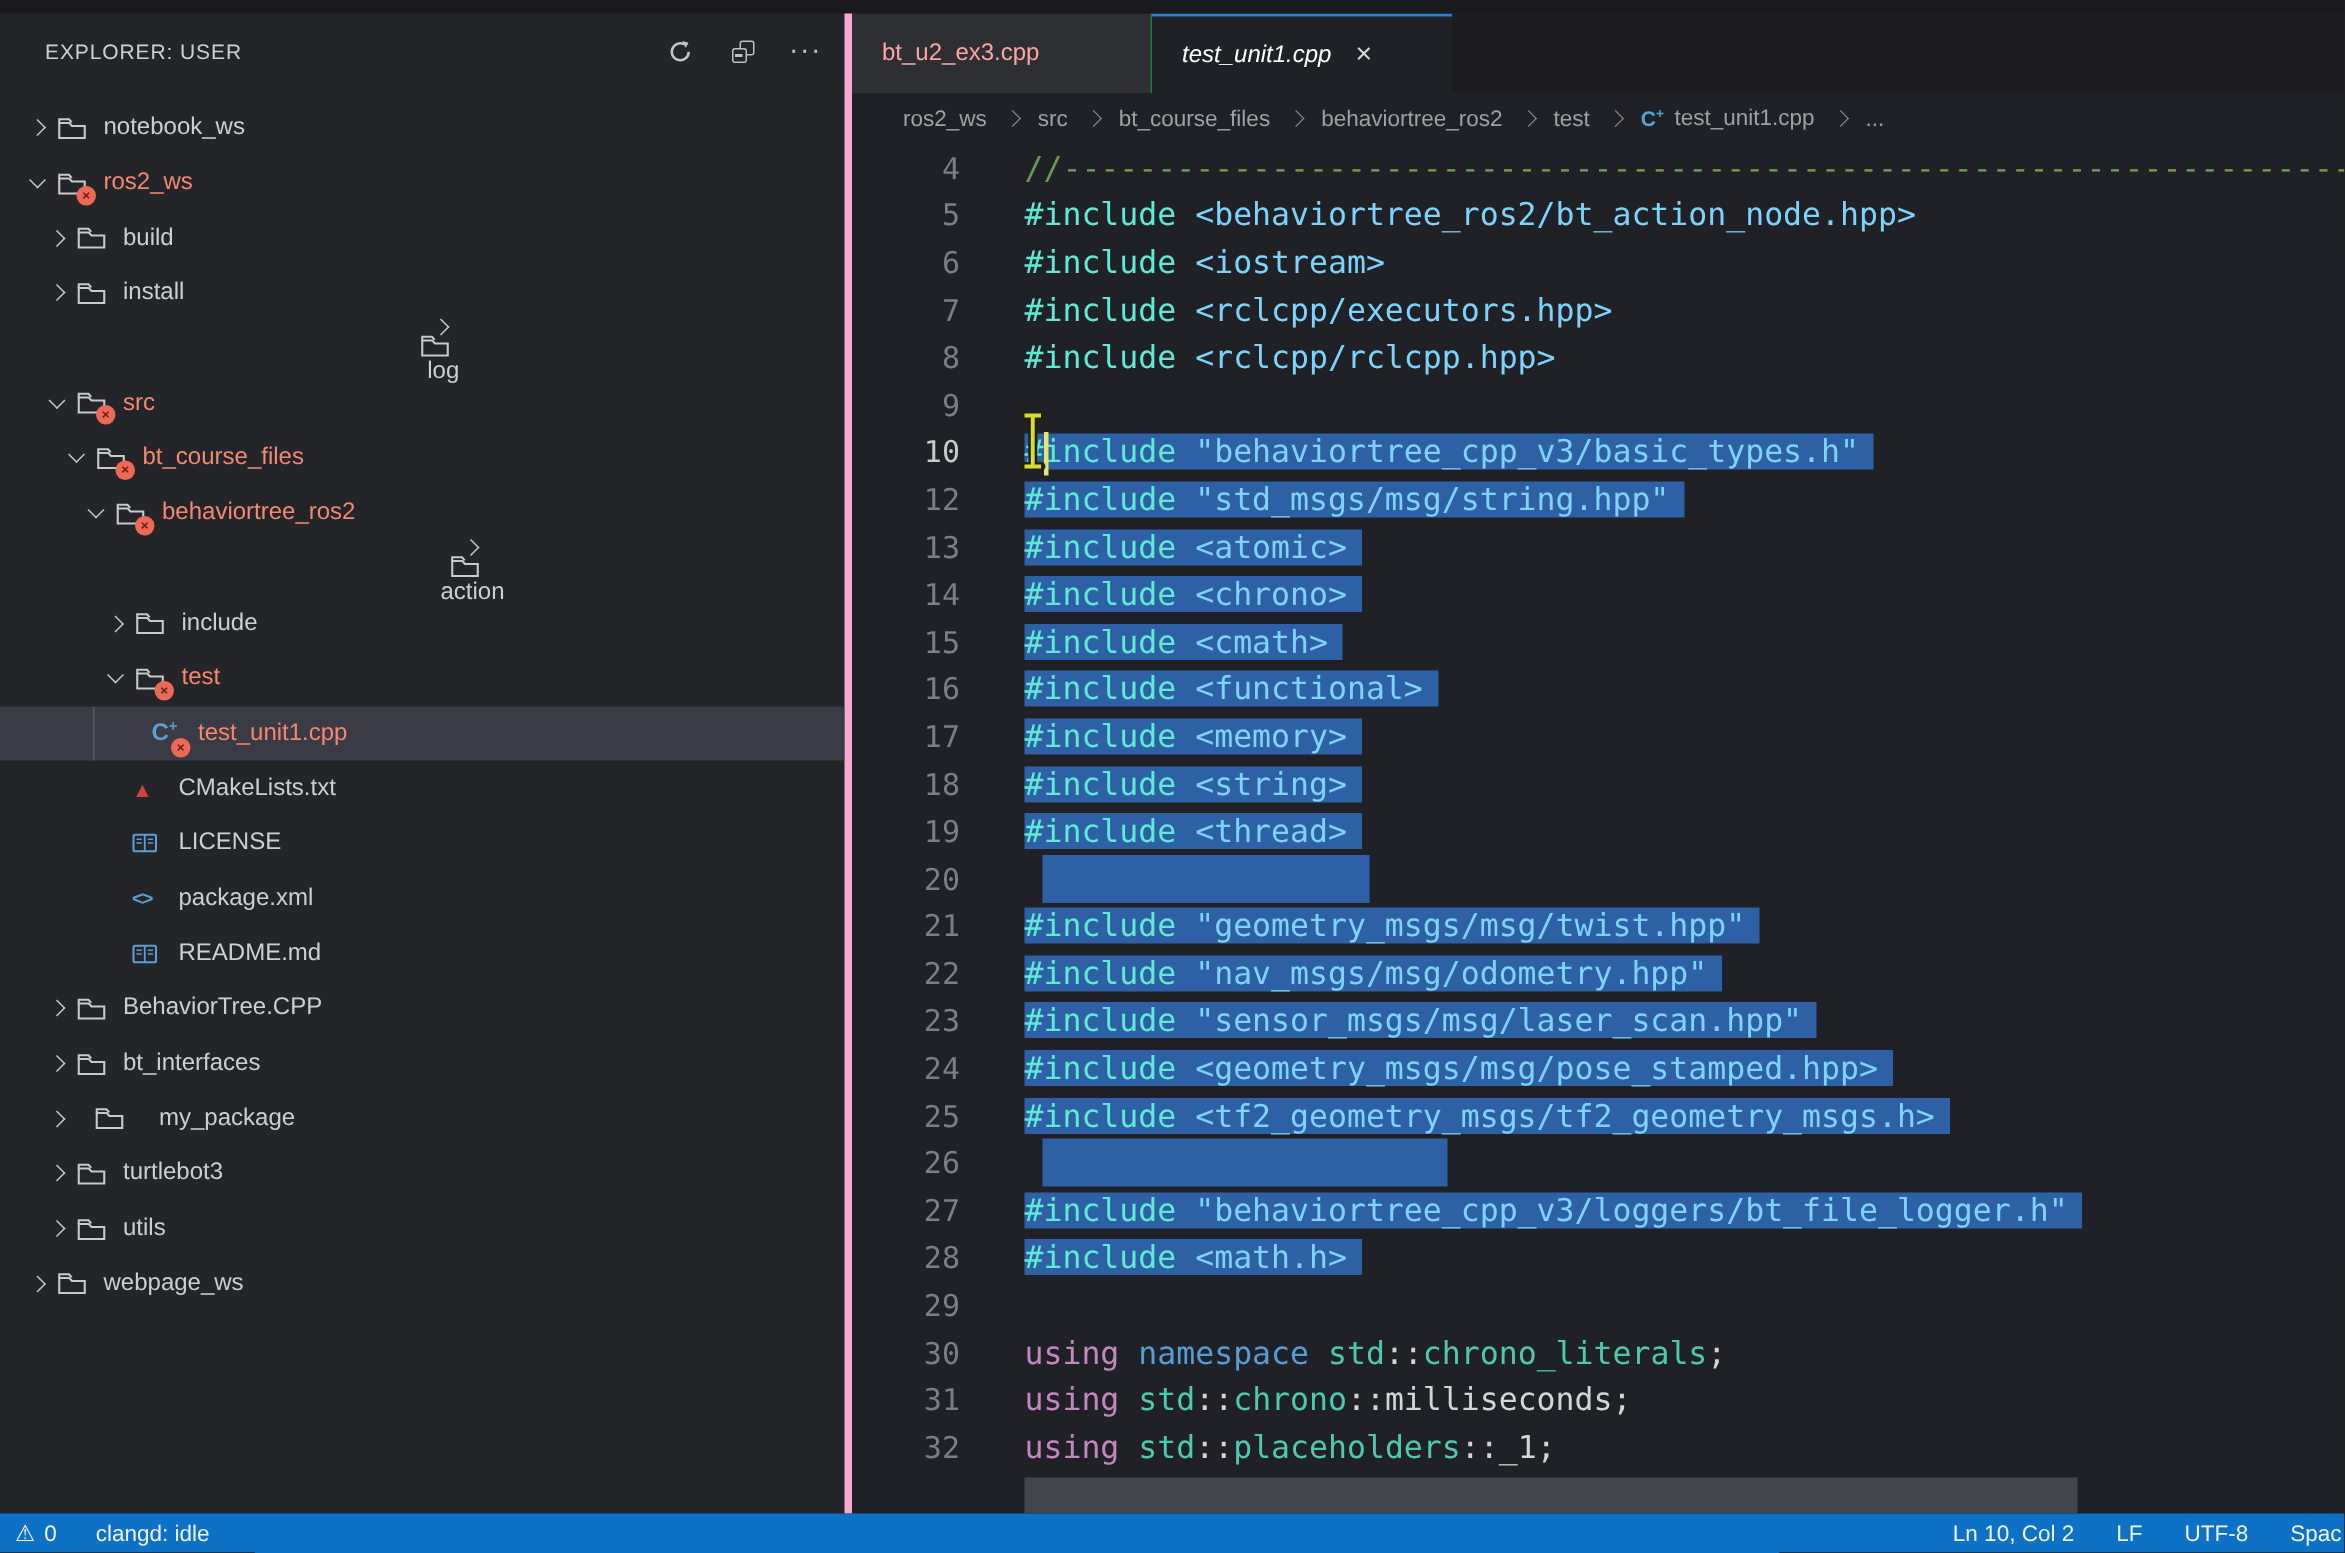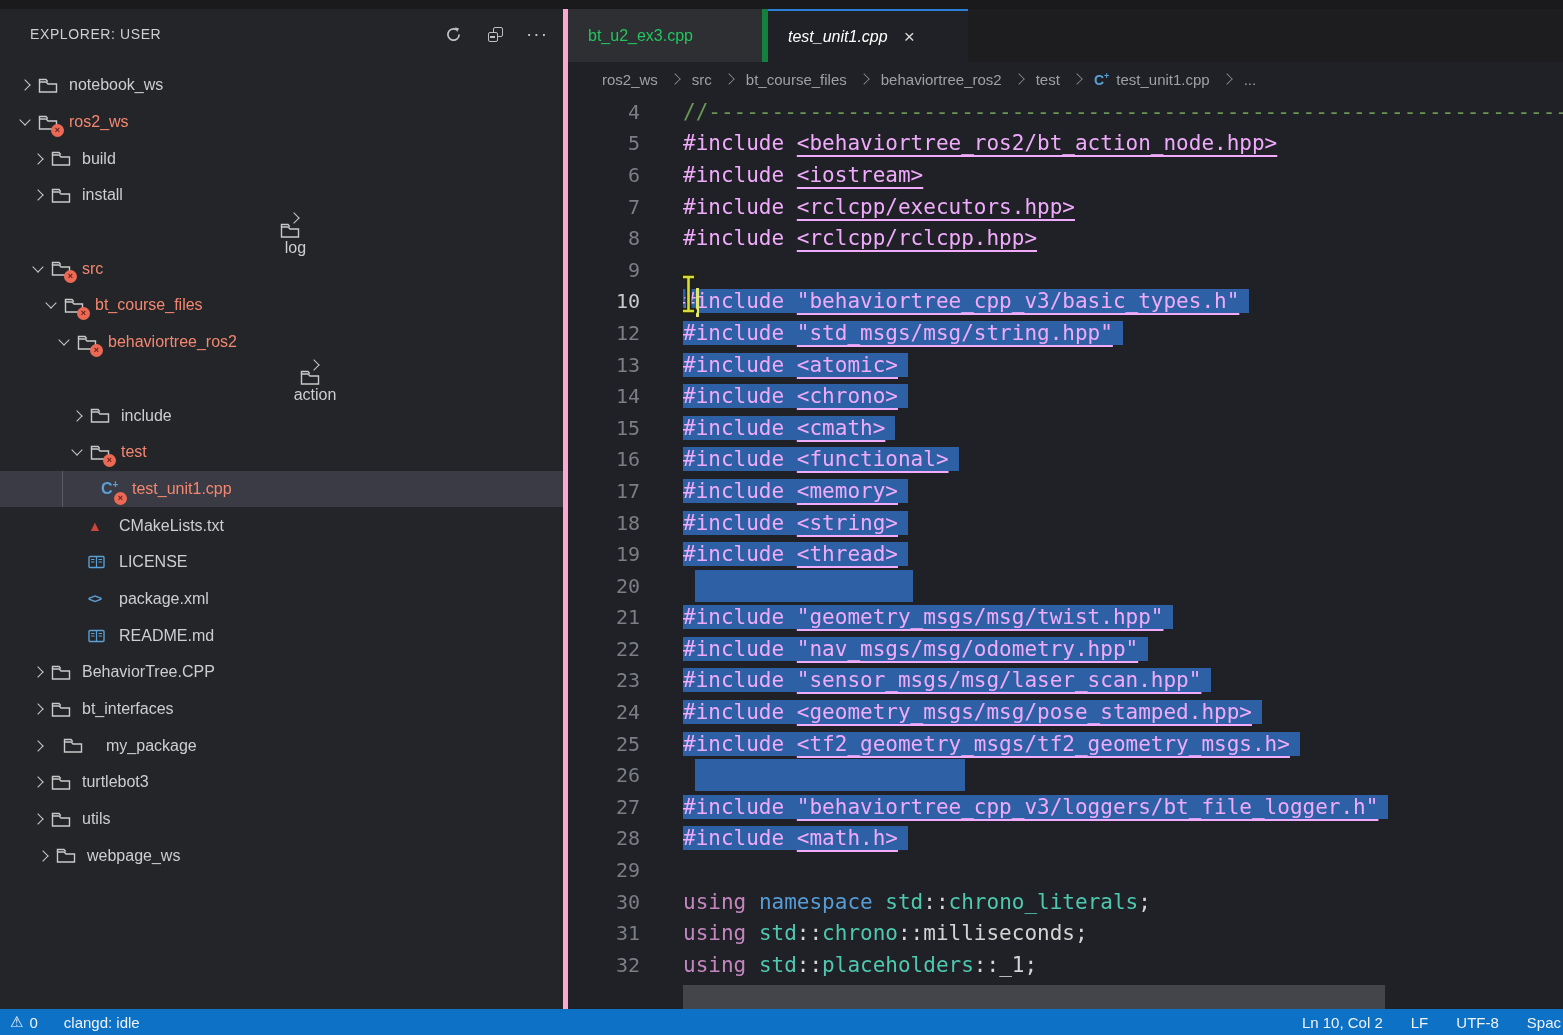--- a/index.html
+++ b/index.html
@@ -41,39 +41,39 @@
   .ic-cpp i{font-style:normal;font-size:10px;vertical-align:super}
   .ic-cmake{color:#d0453a;font-size:14px}
   .ic-xml{color:#5b9fd4;font-size:13px;font-weight:bold;letter-spacing:-1px}
   .tlabel{margin-left:3px}
   .trow.error .tlabel{color:var(--err)}
 
   
   .editor{position:absolute;left:568px;top:9px;width:995px;height:1000px;background:var(--bg-editor);overflow:hidden}
   .tabbar{height:53px;background:var(--bg-tabbar);display:flex;align-items:stretch}
   .tab{display:flex;align-items:center;padding:0 20px;font-size:16px;min-width:200px;cursor:pointer;position:relative}
-  .tab.inactive{background:var(--bg-tab-inactive);color:#22c55e;border-right:6px solid #15803d}
+  .tab.inactive{background:var(--bg-tab-inactive);color:#fca5a5;border-right:1px solid #15803d}
   .tab.active{background:var(--bg-tab-active);color:#ffffff;font-style:italic;border-top:2.5px solid var(--accent)}
   .tab .close{margin-left:16px;font-size:19px;font-style:normal;color:#d8d8d8;cursor:pointer}
   .breadcrumb{height:34px;display:flex;align-items:center;padding-left:34px;color:#9fa0a4;font-size:15px;gap:12px;white-space:nowrap}
   .breadcrumb .sepc{color:#8a8b8f;font-size:14px;width:10px;height:10px;border-right:1.5px solid #8a8b8f;border-bottom:1.5px solid #8a8b8f;transform:rotate(-45deg) scale(.8);display:inline-block}
   .breadcrumb .bc{cursor:pointer}
   .bc-ic{color:#58a0d8;font-weight:bold;font-size:14px;margin-right:7px}
   .bc-ic i{font-style:normal;font-size:9px;vertical-align:super}
 
   .code{position:relative;height:913px;overflow:hidden;font-family:"DejaVu Sans Mono","Liberation Mono",monospace;font-size:21px}
   .cl{height:31.6px;display:flex;align-items:center;white-space:pre}
   .ln{width:72px;flex:0 0 auto;text-align:right;color:#7b7e85;font-size:20px}
   .ln.active{color:#c9cacc}
   .ct{margin-left:43px}
   .selwrap{background:var(--sel);padding-right:10px}
   .selblk{display:inline-block;height:31.6px;vertical-align:middle;background:var(--sel)}
   .c-cm{color:#6a9955}
-  .c-dir{color:#f0abfc}
-  .c-str{color:#f0abfc;text-decoration:underline;text-underline-offset:5px;text-decoration-thickness:1.5px}
+  .c-dir{color:#5eead4}
+  .c-str{color:#7dd3fc;text-underline-offset:5px;text-decoration-thickness:1.5px}
   .c-k1{color:#c586c0}
   .c-k2{color:#569cd6}
   .c-ty{color:#4ec9b0}
   .c-pl{color:#d4d4d4}
 
   .caret{position:absolute;left:128px;top:192px;width:2.5px;height:29px;background:#e3e66e}
   .ibeam{position:absolute;left:111px;top:178px}
   .hscroll{position:absolute;left:115px;bottom:0;width:702px;height:24px;background:rgba(125,130,136,.38)}
 
   
@@ -345,21 +345,21 @@
           <span class="chev collapsed"></span>
         </span>
         <span class="icw">
           <svg width="20" height="17" viewBox="0 0 20 17">
             <path d="M1.5 5 H8.2 L10 7 H18.5 V15 H1.5 Z" fill="none" stroke="#c9c9c9" stroke-width="1.4"></path>
             <path d="M1.5 5 V2.5 H8 L9.8 4.6" fill="none" stroke="#c9c9c9" stroke-width="1.4"></path>
           </svg>
         </span>
         <span class="tlabel">utils</span>
       </div>
-      <div class="trow" style="padding-left: 30px;">
+      <div class="trow" style="padding-left: 12px;">
         <span class="chevslot">
           <span class="chev collapsed"></span>
         </span>
         <span class="icw">
           <svg width="20" height="17" viewBox="0 0 20 17">
             <path d="M1.5 5 H8.2 L10 7 H18.5 V15 H1.5 Z" fill="none" stroke="#c9c9c9" stroke-width="1.4"></path>
             <path d="M1.5 5 V2.5 H8 L9.8 4.6" fill="none" stroke="#c9c9c9" stroke-width="1.4"></path>
           </svg>
         </span>
         <span class="tlabel">webpage_ws</span>

